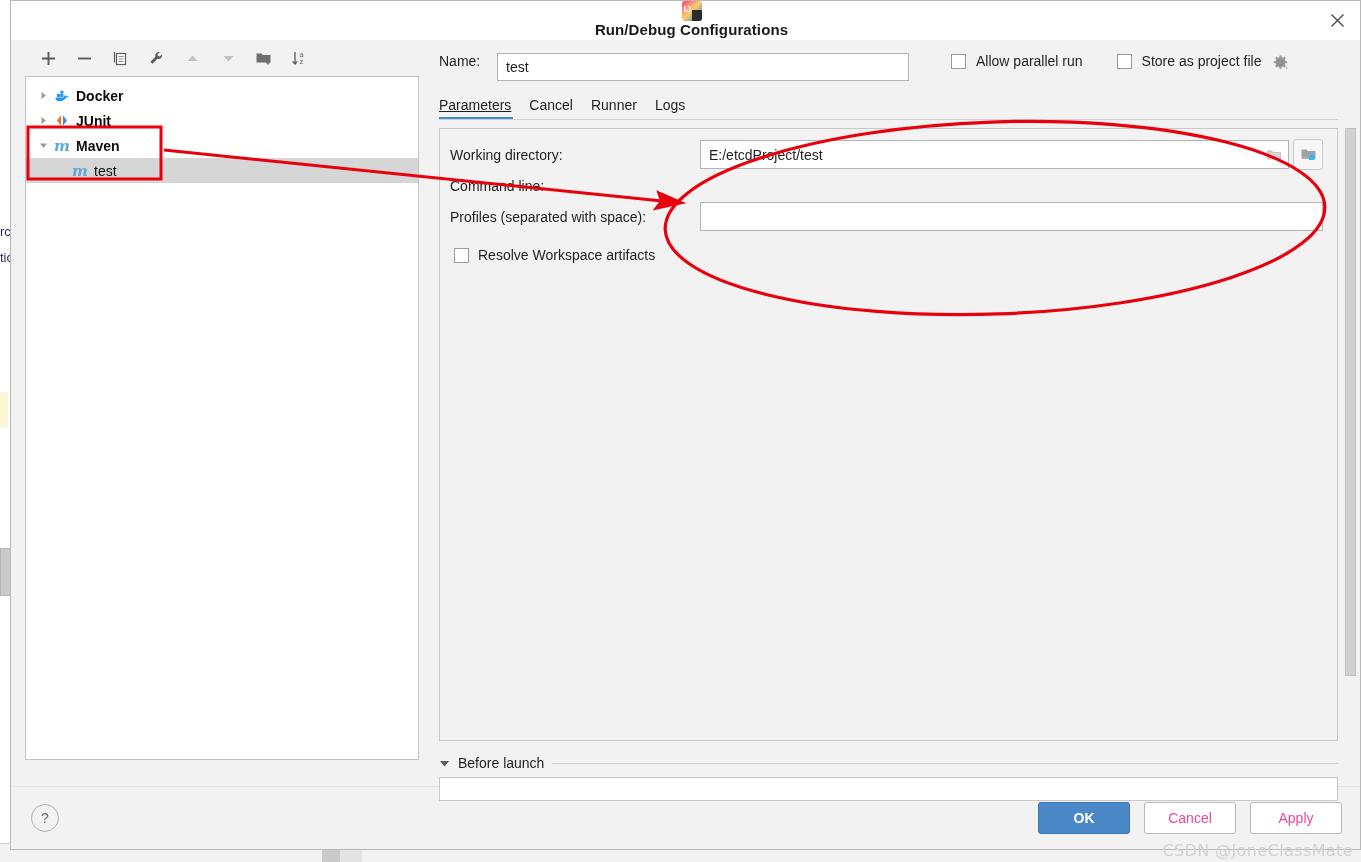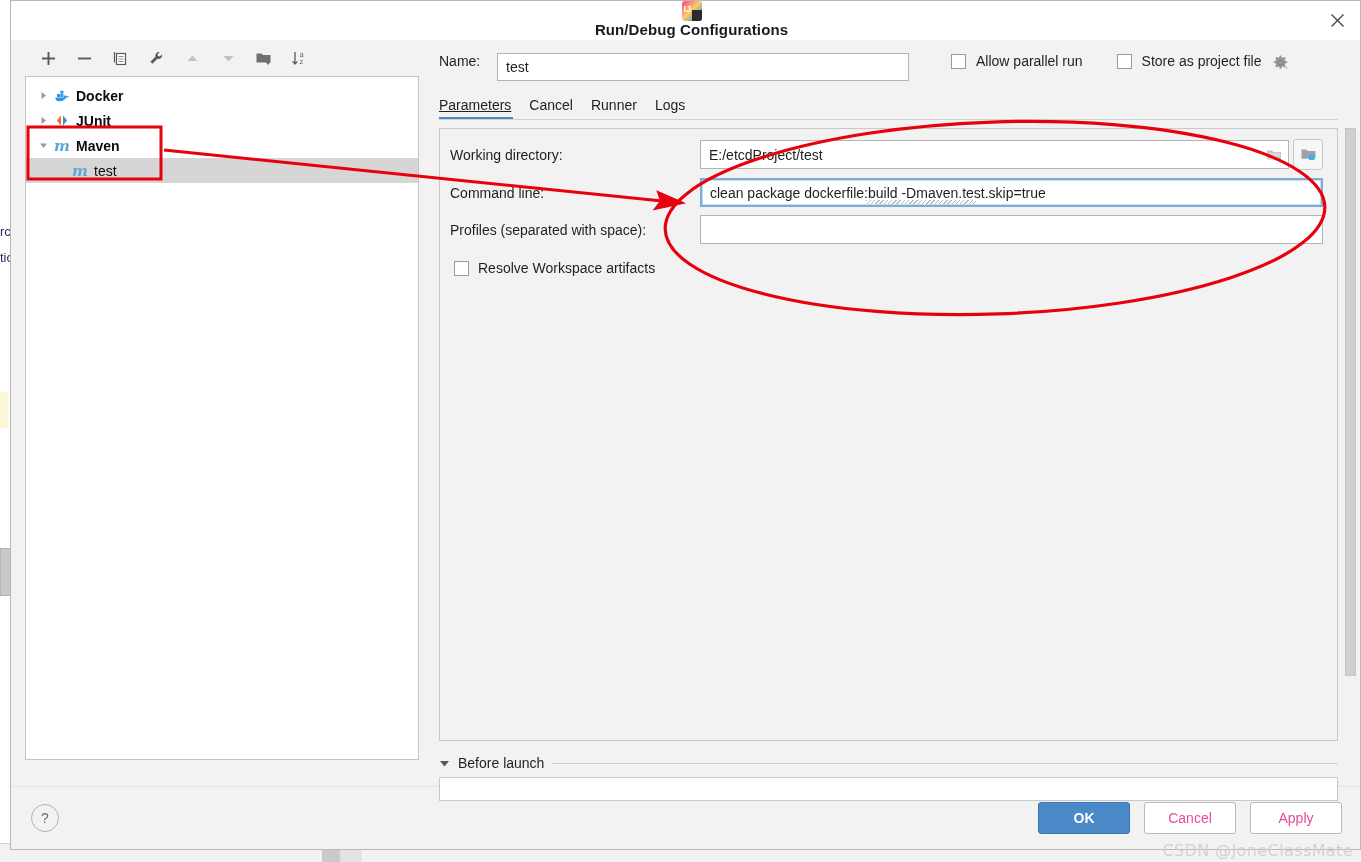--- a/index.html
+++ b/index.html
@@ -653,24 +653,20 @@
           <div class="macro-btn">
             <svg width="17" height="15" viewBox="0 0 17 15">
               <path d="M1.5 2.5h5l1.3 1.6h7.7v7.6h-14z" fill="#9fa3a6"></path>
               <rect x="9" y="7.6" width="5.4" height="5.4" fill="#3bb4e5"></rect>
             </svg>
           </div>
         </div>
 
         <div class="field-row">
           <div class="field-label">Command line:</div>
-          <div class="cmd-wrap">
-            <input class="text-input focused" style="width: 100%;" value="clean package dockerfile:build -Dmaven.test.skip=true">
-            <div class="squiggle"></div>
-          </div>
         </div>
 
         <div class="field-row">
           <div class="field-label">Profiles (separated with space):</div>
           <input class="text-input" value="" style="">
         </div>
 
 
         <div class="resolve-row">
           <span class="chk"></span>

